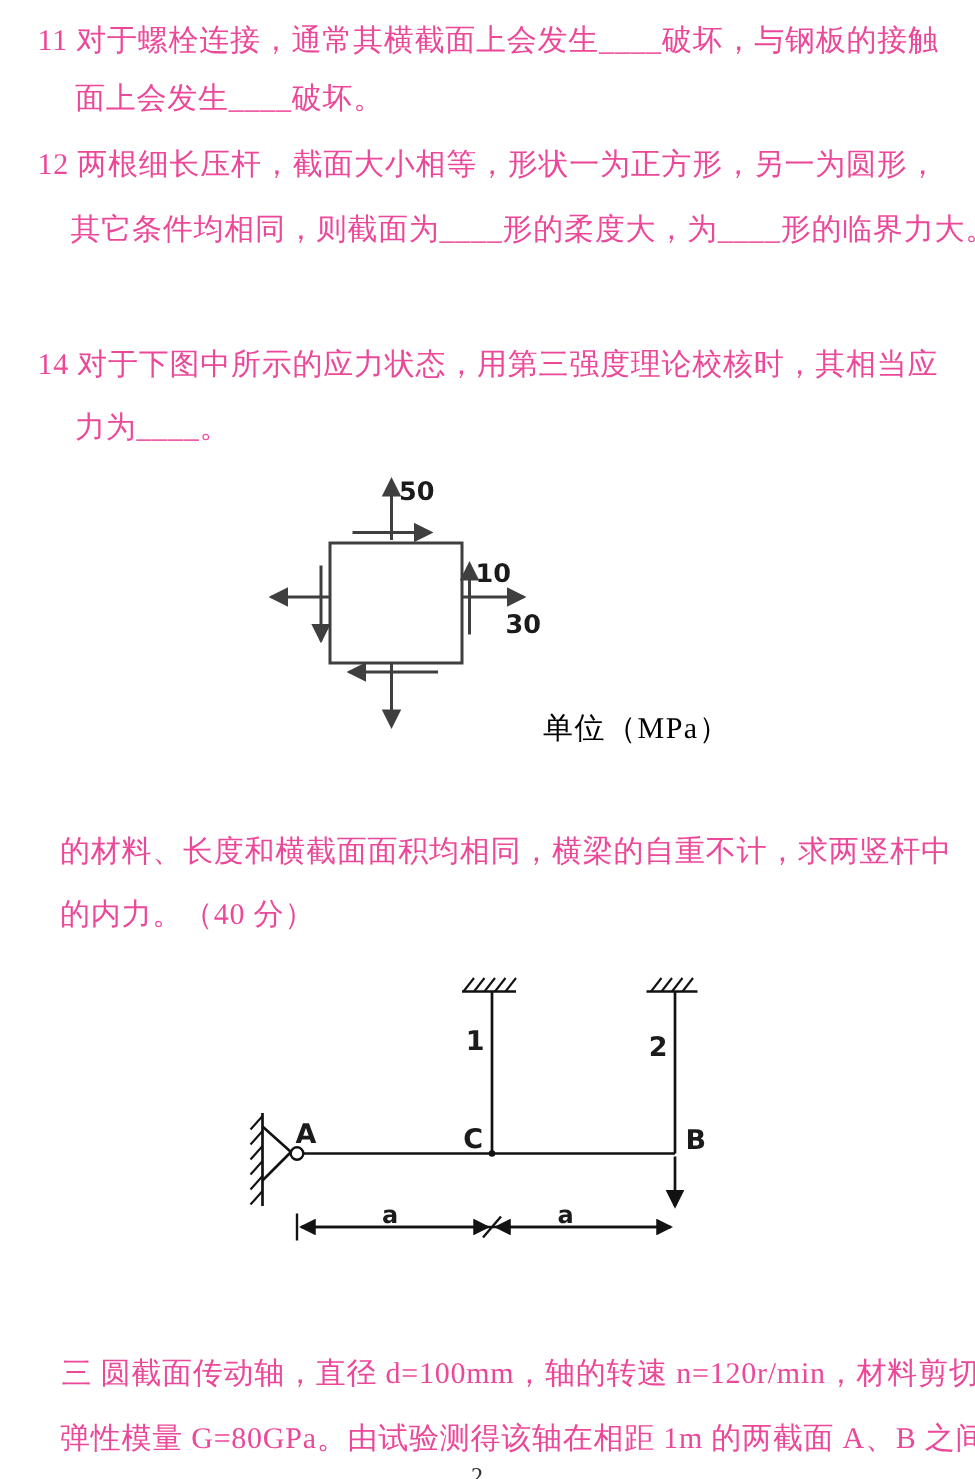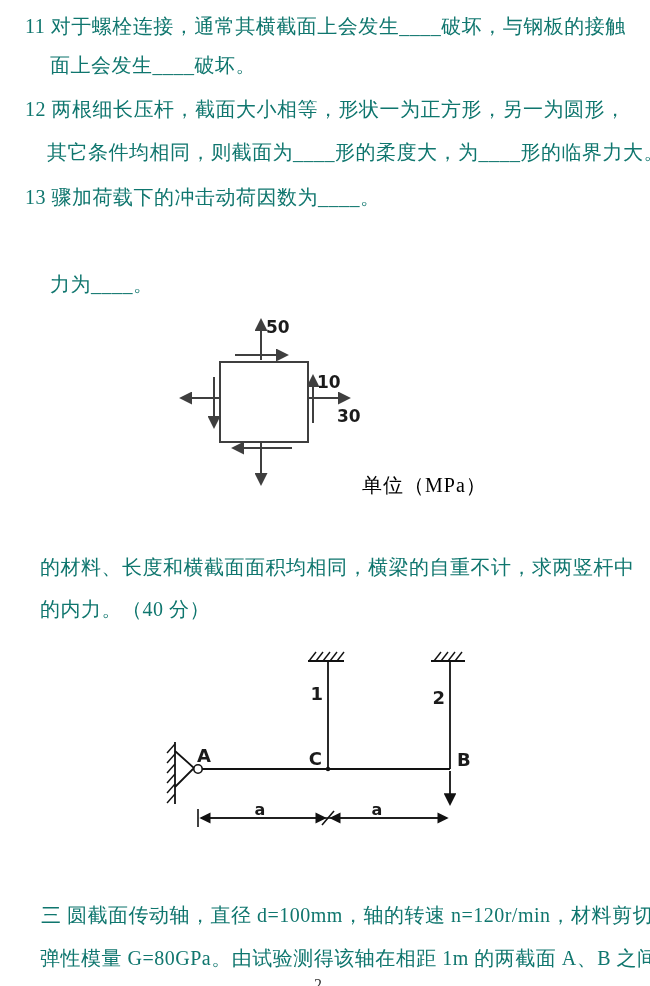--- a/index.html
+++ b/index.html
@@ -9,21 +9,21 @@
     background:#ffffff;
     overflow:hidden;
     font-family:"Liberation Serif","DejaVu Serif",serif;
     color:#1e1c1e;
   }
   .tl{
     position:absolute;
     font-size:20px;
     letter-spacing:0.5px;
     white-space:nowrap;
-    color:#0f766e;
+    color:#ec4899;
     font-family:Liberation Serif, serif;
   }
   
   .l0{left:25px;top:13px;}
   .l1{left:50px;top:52px;}
   .l2{left:25px;top:96px;}
   .l3{left:47px;top:139px;}
   .l4{left:25px;top:184px;}
   .l5{left:25px;top:229px;}
   .l6{left:50px;top:271px;}
@@ -55,21 +55,21 @@
 </style>
 </head>
 <body>
 
 <div class="page">
 
   <div class="tl l0">11 对于螺栓连接，通常其横截面上会发生____破坏，与钢板的接触</div>
   <div class="tl l1">面上会发生____破坏。</div>
   <div class="tl l2">12 两根细长压杆，截面大小相等，形状一为正方形，另一为圆形，</div>
   <div class="tl l3">其它条件均相同，则截面为____形的柔度大，为____形的临界力大。</div>
-  <div class="tl l4">13 骤加荷载下的冲击动荷因数为____。</div>
+  <div class="tl l5">14 对于下图中所示的应力状态，用第三强度理论校核时，其相当应</div>
   <div class="tl l6">力为____。</div>
   <div class="tl l8">的材料、长度和横截面面积均相同，横梁的自重不计，求两竖杆中</div>
   <div class="tl l9">的内力。（40 分）</div>
   <div class="tl l10">三 圆截面传动轴，直径 d=100mm，轴的转速 n=120r/min，材料剪切</div>
   <div class="tl l11">弹性模量 G=80GPa。由试验测得该轴在相距 1m 的两截面 A、B 之间</div>
 
   <svg class="svg-abs stress-svg" width="320" height="200" viewBox="0 0 320 200">
     <defs>
       <marker id="ahs" viewBox="0 0 10 10" refX="8.5" refY="5" markerWidth="6.5" markerHeight="6.5" orient="auto">
         <path d="M0,0 L10,5 L0,10 z" fill="#3f3f3f"></path>

